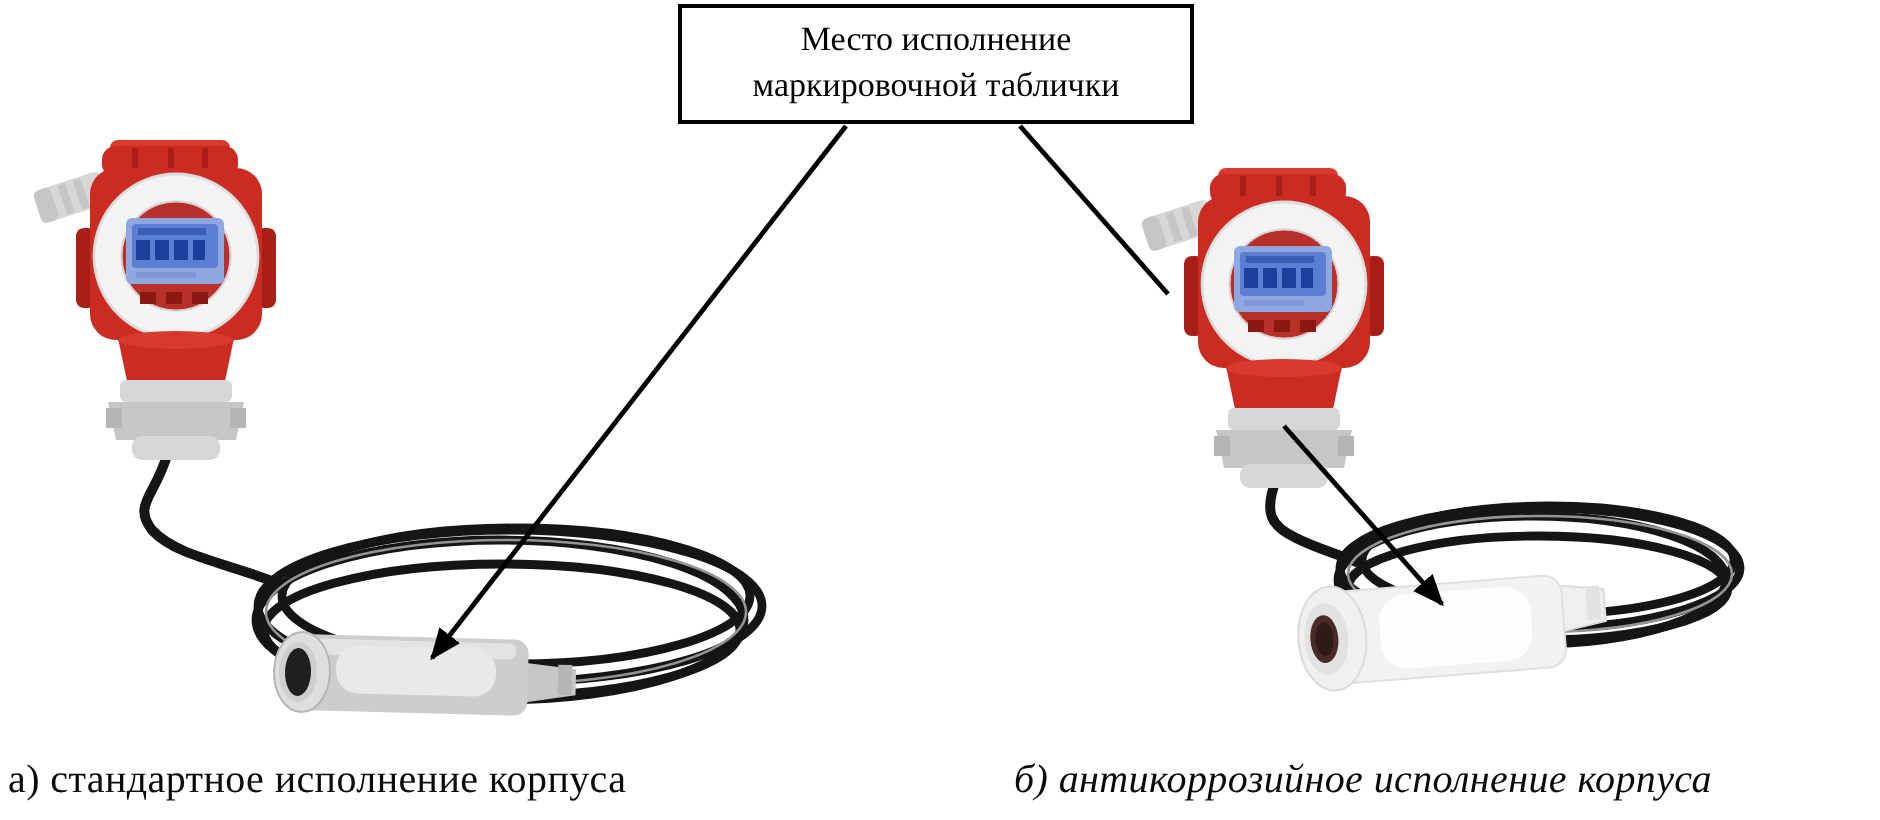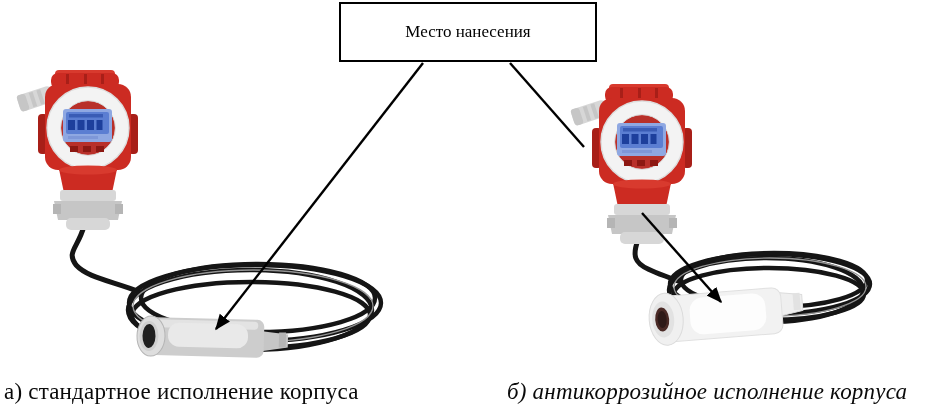--- a/index.html
+++ b/index.html
@@ -8,21 +8,21 @@
     font-family:"Liberation Serif","DejaVu Serif",serif;color:#000;
   }
   .scene{position:absolute;left:0;top:0;width:940px;height:410px;}
   .annotation-box{
     position:absolute;left:339px;top:2px;width:254px;height:56px;
     border:2px solid #000;background:#fff;
     display:flex;flex-direction:column;align-items:center;justify-content:center;
     font-size:17px;line-height:1.35;text-align:center;z-index:3;
   }
   .caption{
-    position:absolute;top:379px;font-size:23px;white-space:nowrap;color:#0a0a0a;
+    position:absolute;top:379px;font-size:20px;white-space:nowrap;color:#0a0a0a;
     letter-spacing:0.2px;z-index:3;
   }
   .caption-a{left:4px;}
   .caption-b{left:507px;font-style:italic;}
 
   
   .red{fill:#cc2b22}.redd{fill:#a81f18}.redl{fill:#d83a2e}.redt{fill:#b8302a}
   .grey{fill:#c6c6c6}.greyl{fill:#d7d7d7}.greyd{fill:#b5b5b5}
   .cable{stroke:#151515;stroke-width:5;fill:none;stroke-linecap:round}
   .coil{stroke:#151515;stroke-width:4.4;fill:none}
@@ -153,18 +153,19 @@
     </g>
 
     <g>
       <path class="leader" marker-end="url(#ah)" d="M423,63 L216,329"></path>
       <path class="leader" d="M510,63 L584,147"></path>
       <path class="leader" marker-end="url(#ah)" d="M642,213 L721,302"></path>
     </g>
   </svg>
 
   <div class="annotation-box">
-    <span>Место нанесения</span>
+    <span>Место исполнение</span>
+    <span>маркировочной таблички</span>
   </div>
 
   <div class="caption caption-a">а) стандартное исполнение корпуса</div>
   <div class="caption caption-b">б) антикоррозийное исполнение корпуса</div>
 </div>
 
 </body></html>

